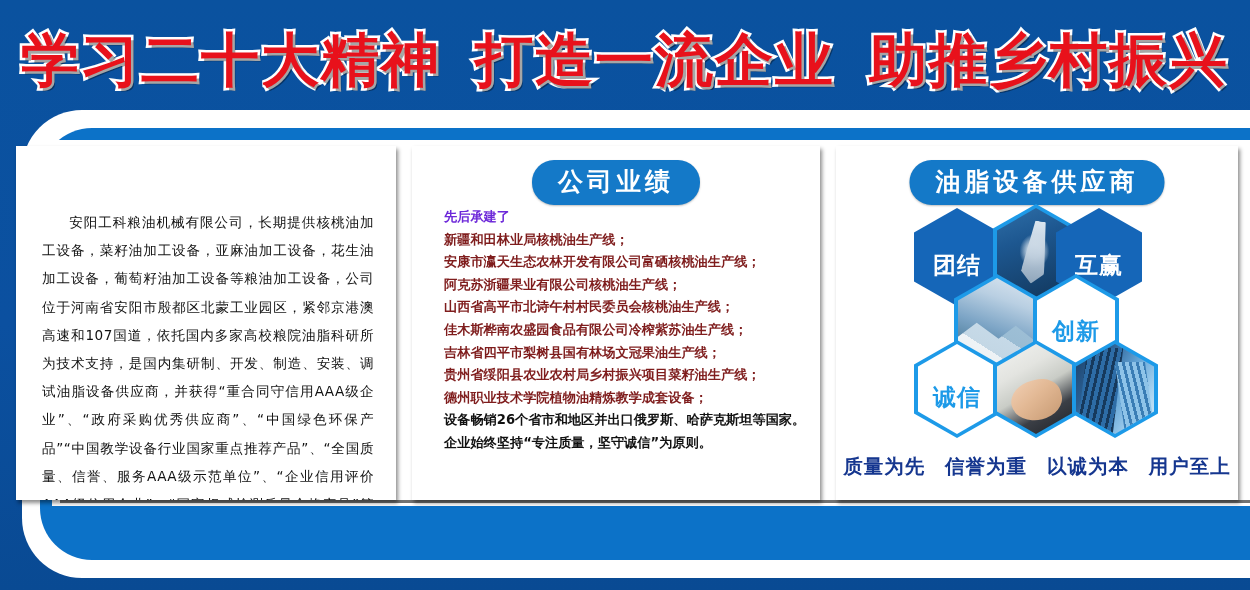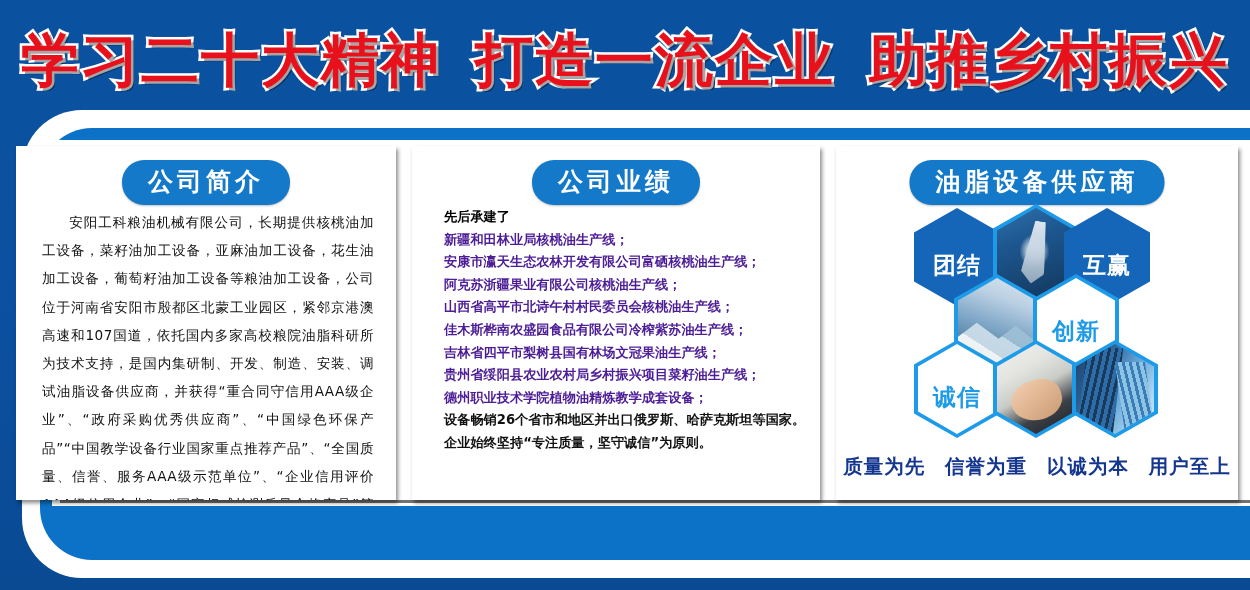--- a/index.html
+++ b/index.html
@@ -85,22 +85,22 @@
     letter-spacing:.4px;
   }
 
   
   .perf{
     position:absolute;left:32px;right:20px;top:60px;
     font-size:13.2px;line-height:22.6px;
     font-family:"DejaVu Sans","Liberation Sans",sans-serif;
     font-weight:bold;
   }
-  .perf .lead{color:#000000;font-weight:bold;}
-  .perf .red{color:#4c1d95;}
+  .perf .lead{color:#6d28d9;font-weight:bold;}
+  .perf .red{color:#7f1d1d;}
   .perf .tail{color:#111;}
   .perf div{white-space:nowrap;}
 
   
   .hexwrap{position:absolute;left:0;top:58px;width:402px;height:230px;}
   .hex{
     position:absolute;width:86px;height:98px;
     clip-path:polygon(50% 0%,100% 25%,100% 75%,50% 100%,0% 75%,0% 25%);
     display:flex;align-items:center;justify-content:center;
   }
@@ -198,21 +198,20 @@
     <span class="banner-text">助推乡村振兴</span>
   </div>
 
   <div class="swoosh-white"></div>
   <div class="swoosh-blue"></div>
   <div class="inner-white2"></div>
   <div class="inner-white"></div>
   <div class="bottom-shadow"></div>
 
   <div class="panel p1">
-    <div class="badge">公司简介</div>
     <div class="intro">安阳工科粮油机械有限公司，长期提供核桃油加工设备，菜籽油加工设备，亚麻油加工设备，花生油加工设备，葡萄籽油加工设备等粮油加工设备，公司位于河南省安阳市殷都区北蒙工业园区，紧邻京港澳高速和107国道，依托国内多家高校粮院油脂科研所为技术支持，是国内集研制、开发、制造、安装、调试油脂设备供应商，并获得“重合同守信用AAA级企业”、“政府采购优秀供应商”、“中国绿色环保产品”“中国教学设备行业国家重点推荐产品”、“全国质量、信誉、服务AAA级示范单位”、“企业信用评价AAA级信用企业”、“国家权威检测质量合格产品”等荣誉。</div>
   </div>
 
   <div class="panel p2">
     <div class="badge">公司业绩</div>
     <div class="perf">
       <div class="lead">先后承建了</div>
       <div class="red">新疆和田林业局核桃油生产线；</div>
       <div class="red">安康市瀛天生态农林开发有限公司富硒核桃油生产线；</div>
       <div class="red">阿克苏浙疆果业有限公司核桃油生产线；</div>
@@ -232,21 +231,21 @@
     <div class="hexwrap">
 
       <div class="hex solid" style="left:78px;top:4px;">
         <span class="hex-label">团结</span>
       </div>
       <div class="hex photo" style="left:157px;top:0px;">
         <span class="inner">
             <span class="ph-carrier"></span>
           </span>
       </div>
-      <div class="hex solid" style="left:228px;top:4px;">
+      <div class="hex solid" style="left:220px;top:4px;">
         <span class="hex-label">互赢</span>
       </div>
 
       <div class="hex photo" style="left:118px;top:70px;">
         <span class="inner">
             <span class="ph-success"></span>
           </span>
       </div>
       <div class="hex outline" style="left:197px;top:70px;">
         <span class="inner"></span>

